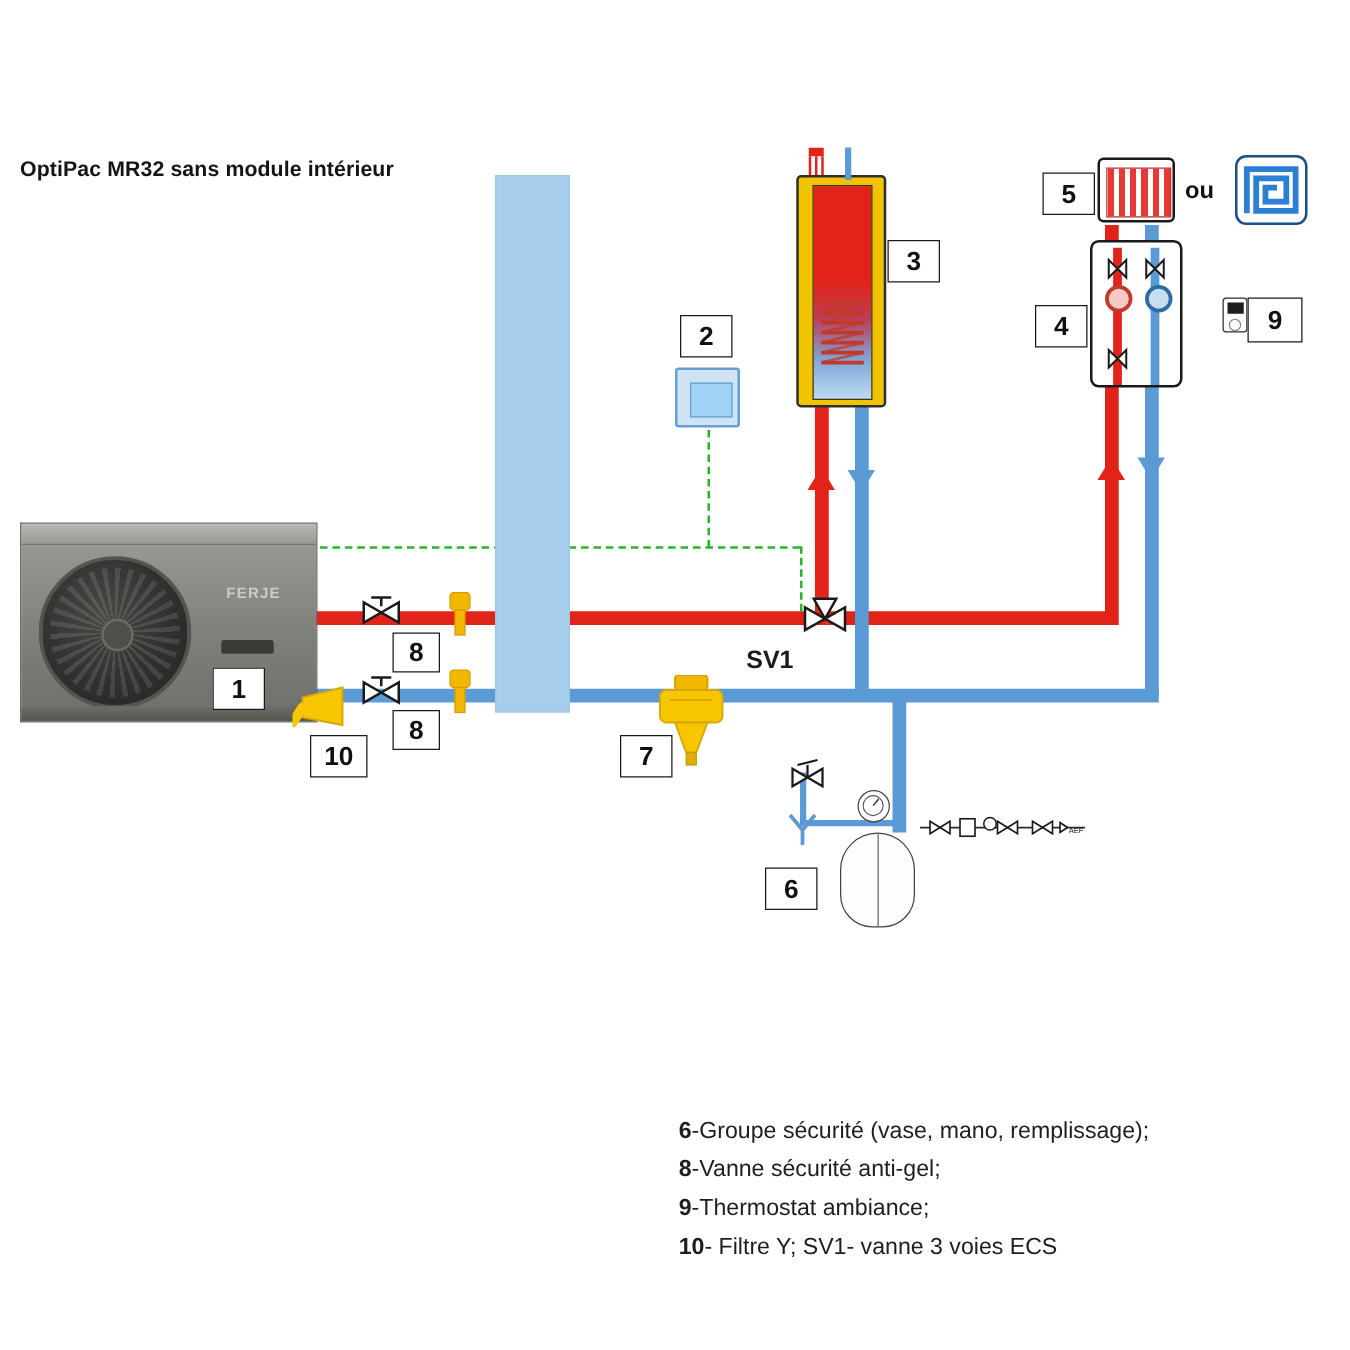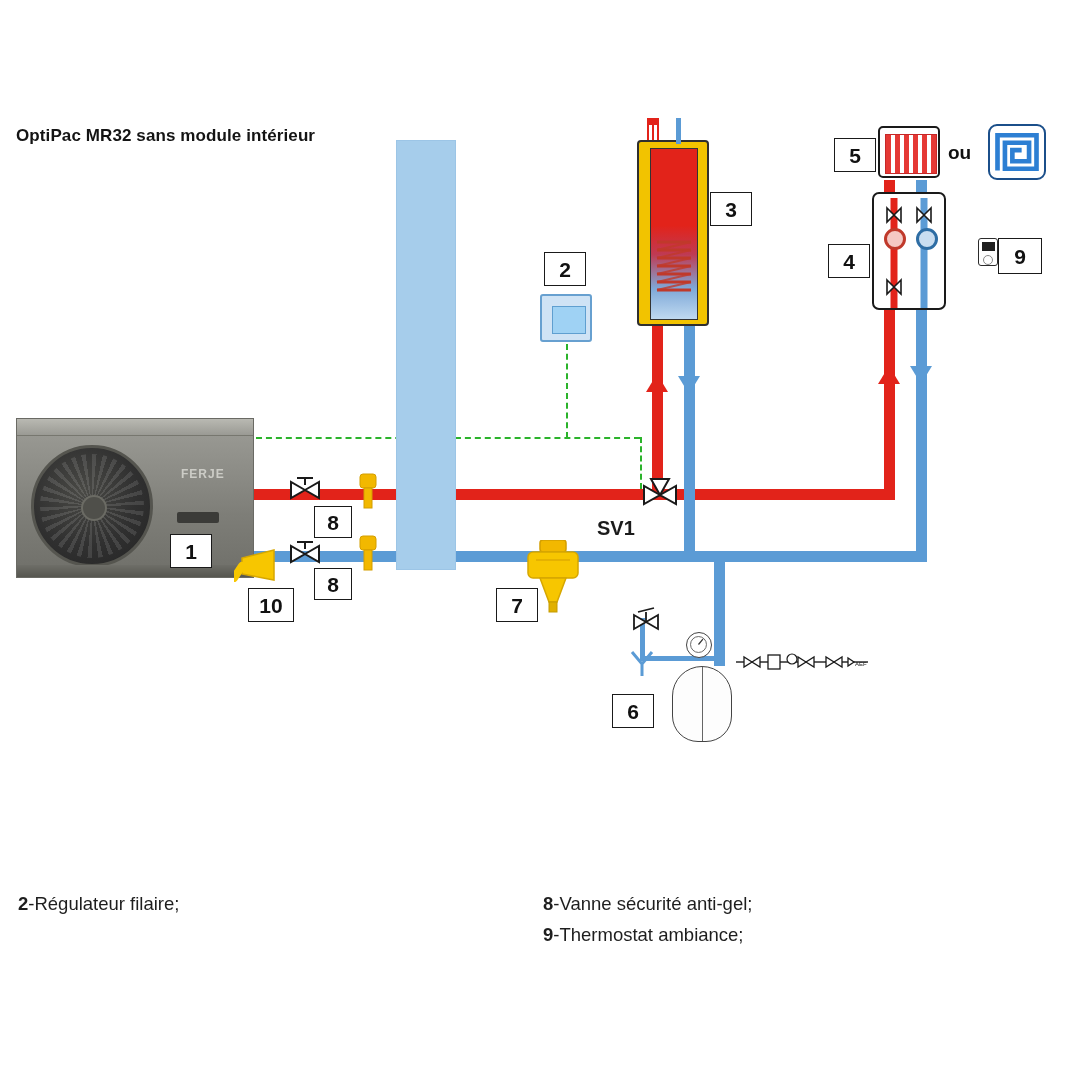--- a/index.html
+++ b/index.html
@@ -437,28 +437,31 @@
 
   <div class="abs callout" style="left:314px; top:568px; width:38px; height:32px;">8</div>
 
   <div class="abs callout" style="left:998px; top:238px; width:44px; height:36px;">9</div>
 
   <div class="abs callout" style="left:248px; top:588px; width:46px; height:34px;">10</div>
 
   <div id="legend">
     <div class="cols">
       <div class="col">
-        <div class="row">
-          <span class="num">2</span><span>-Régulateur filaire;</span>
-        </div>
       </div>
       <div class="col">
+        <div class="row">
+          <span class="num">6</span><span>-Groupe sécurité (vase, mano, remplissage);</span>
+        </div>
         <div class="row">
           <span class="num">8</span><span>-Vanne sécurité anti-gel;</span>
         </div>
         <div class="row">
           <span class="num">9</span><span>-Thermostat ambiance;</span>
         </div>
+        <div class="row">
+          <span class="num">10</span><span>- Filtre Y; SV1- vanne 3 voies ECS</span>
+        </div>
       </div>
     </div>
   </div>
 
 </div>
 
 </body></html>

